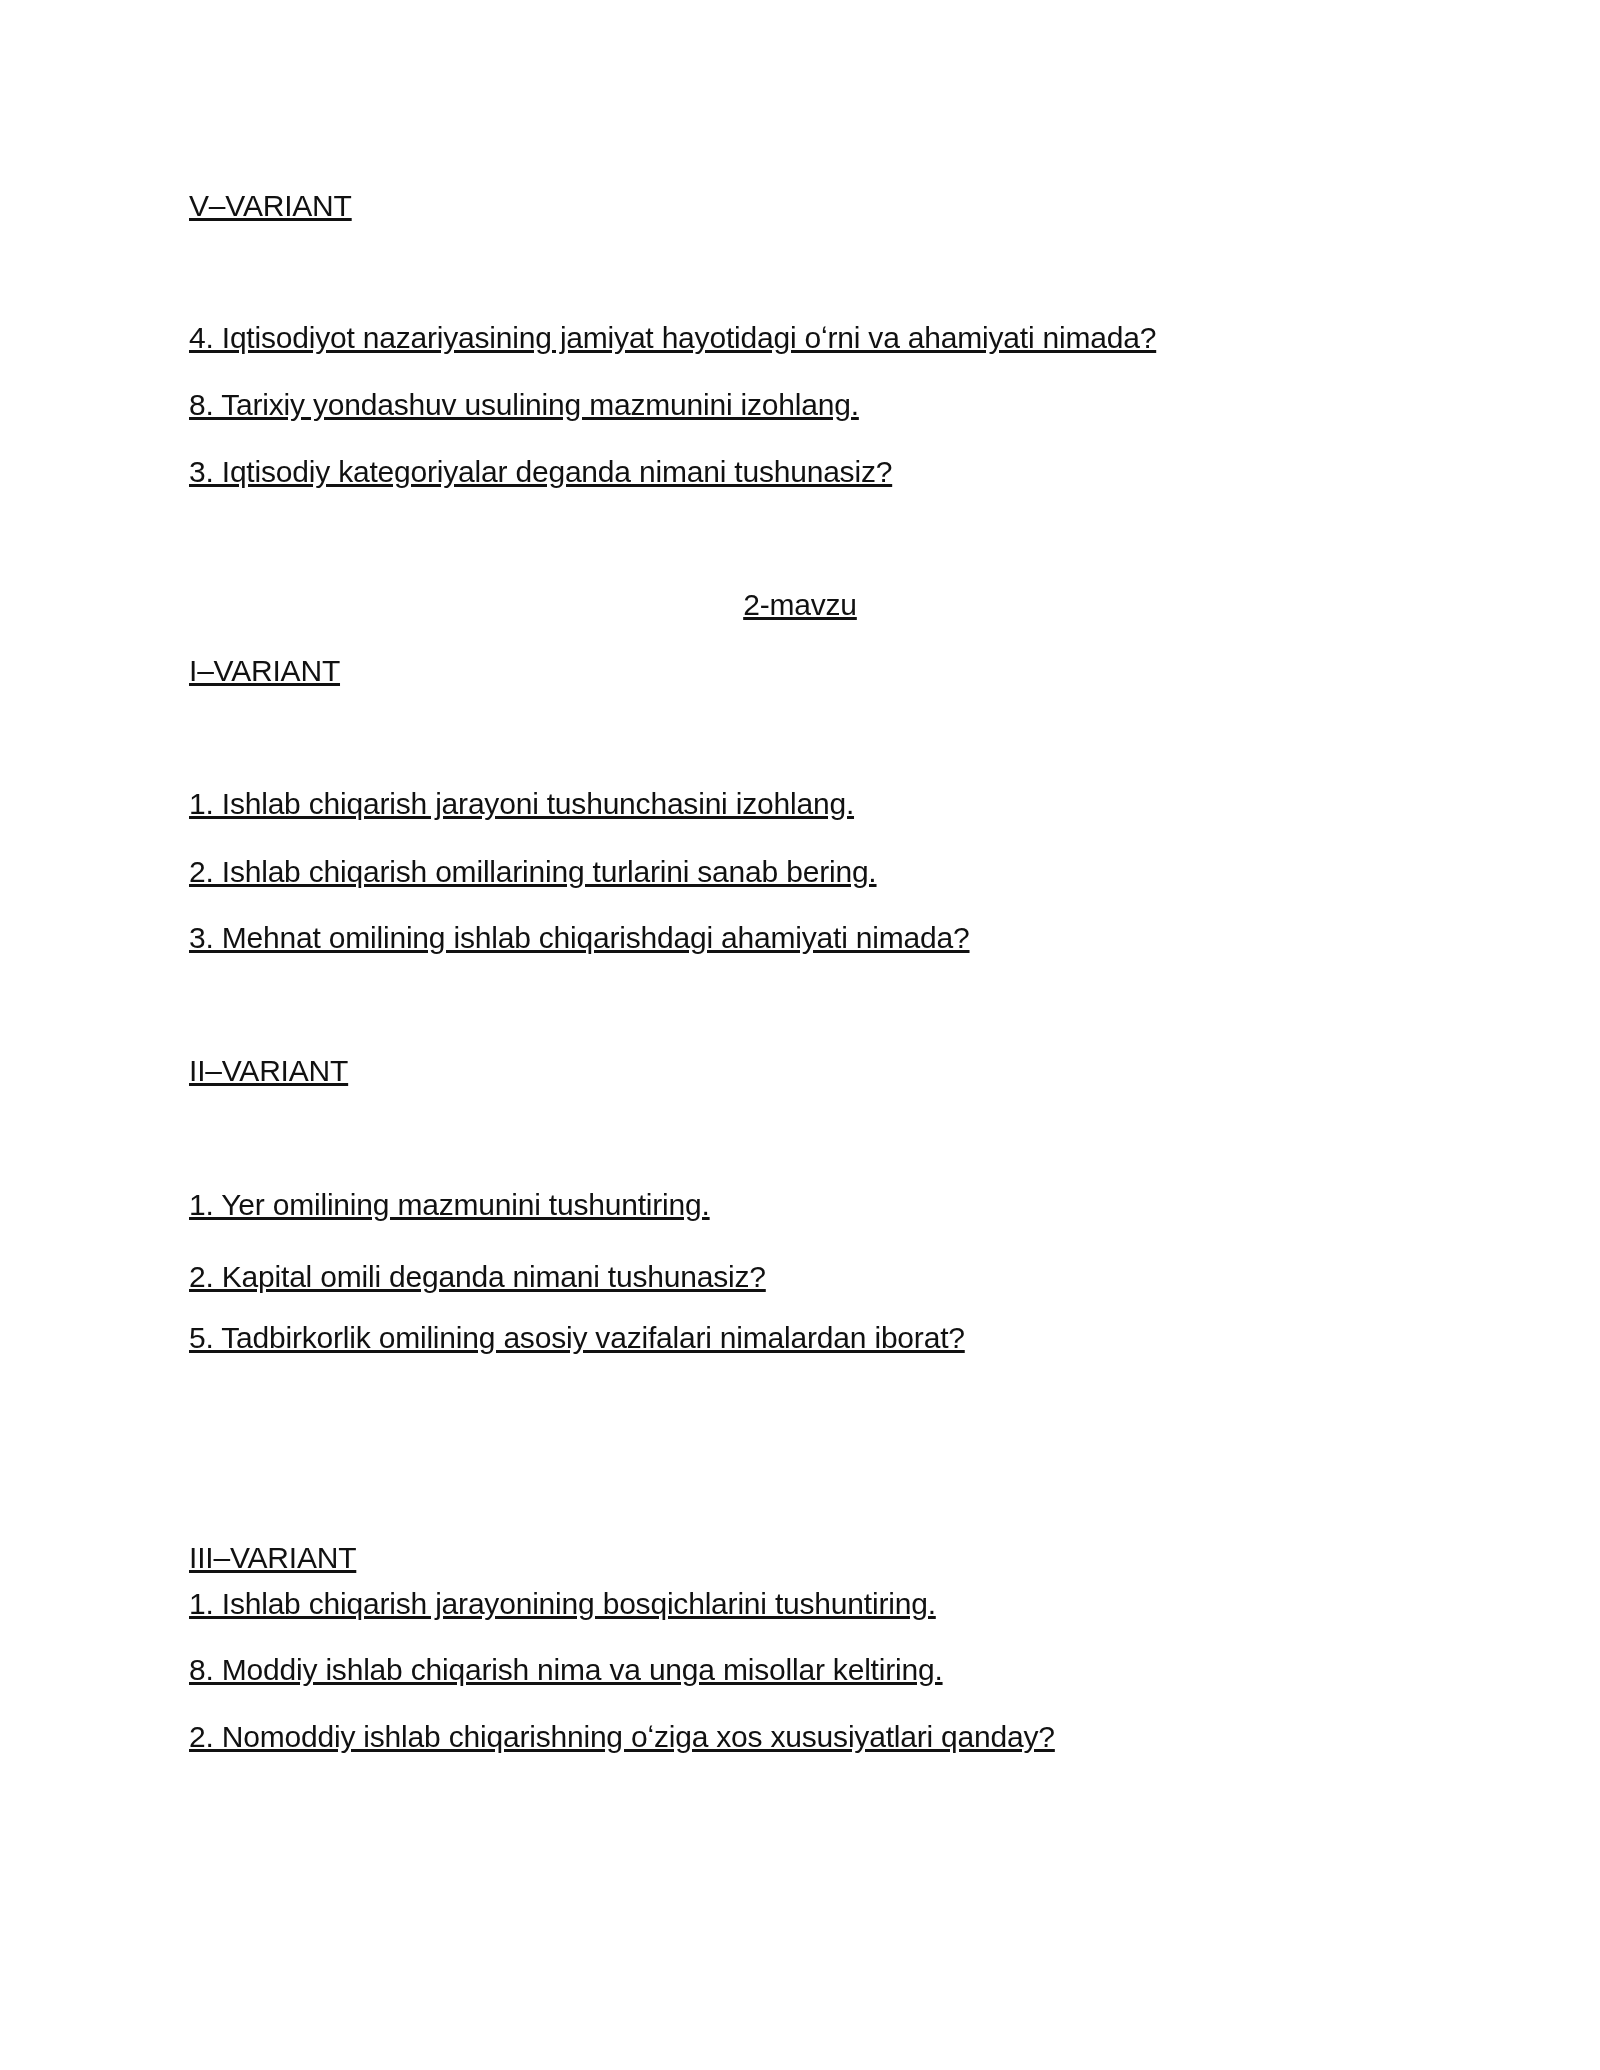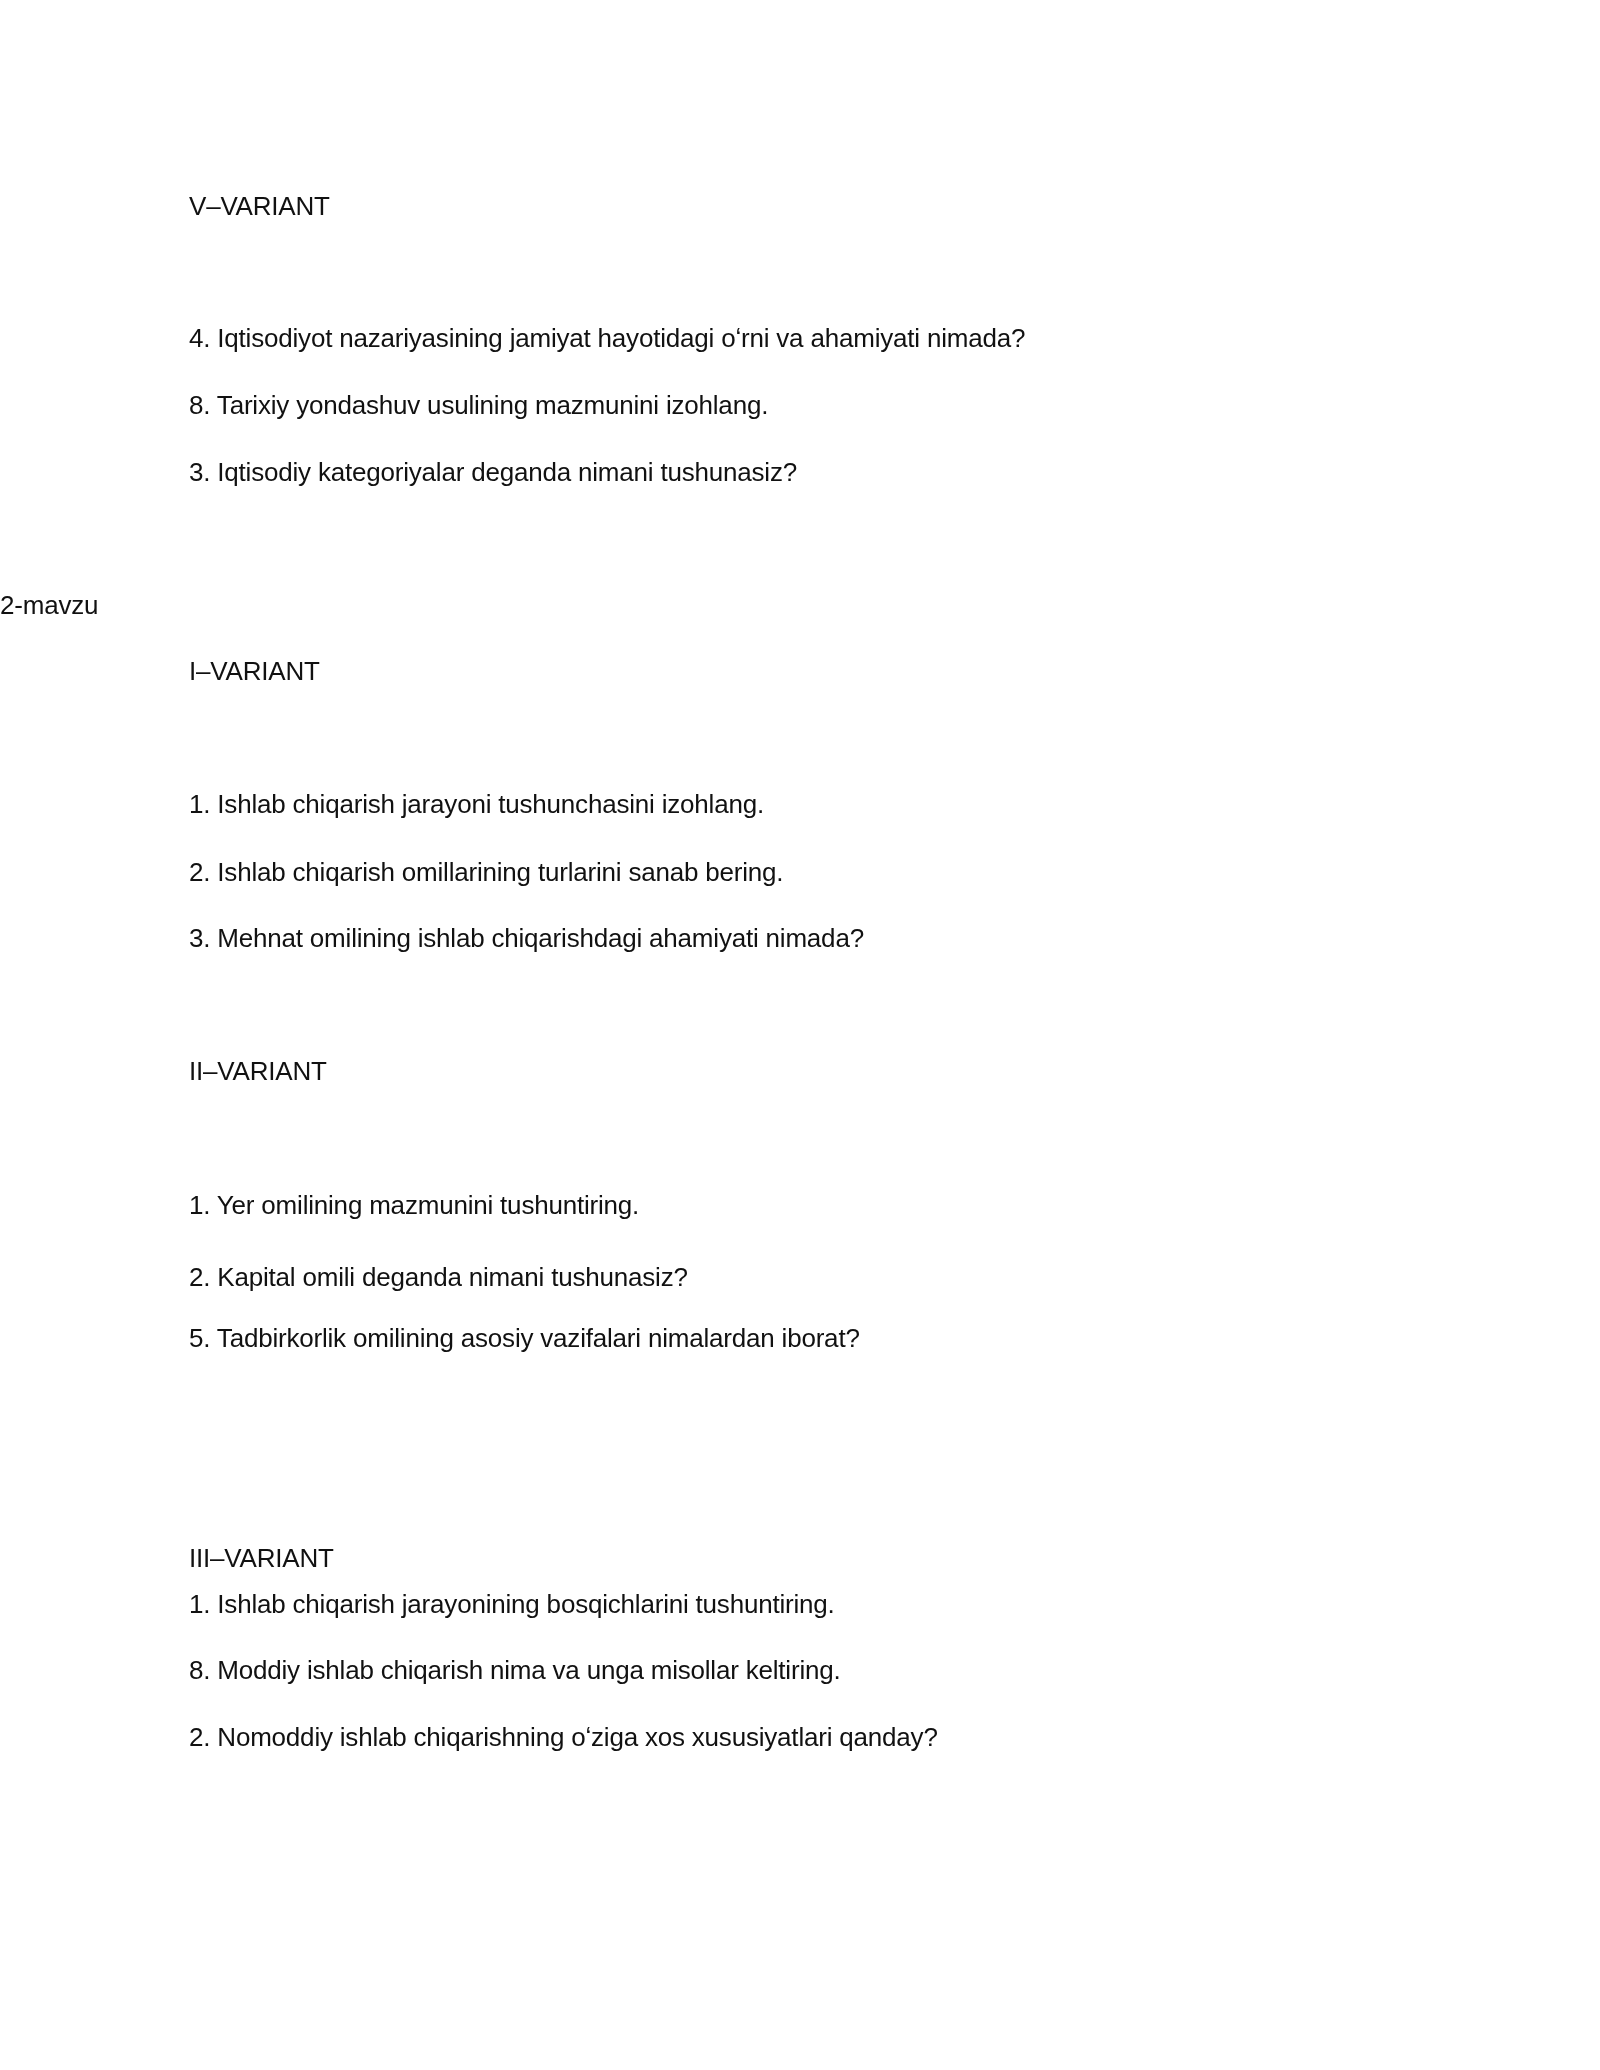--- a/index.html
+++ b/index.html
@@ -18,28 +18,30 @@
     .page {
       position: absolute;
       left: 0; top: 0;
       width: 1600px;
       height: 2070px;
       background: #ffffff;
     }
     .line {
       position: absolute;
       left: 189px;
-      font-size: 26px;
+      font-size: 30px;
       line-height: 32px;
       white-space: nowrap;
       letter-spacing: -0.2px;
+      text-decoration: underline;
     }
     .center {
       left: 0;
       width: 1600px;
+      text-align: center;
     }
   </style>
 </head>
 <body>
 
 <div class="page">
 
   <div>
     <div class="line" style="top:190px">V–VARIANT</div>
     <div class="line" style="top:322px">4. Iqtisodiyot nazariyasining jamiyat hayotidagi oʻrni va ahamiyati nimada?</div>

